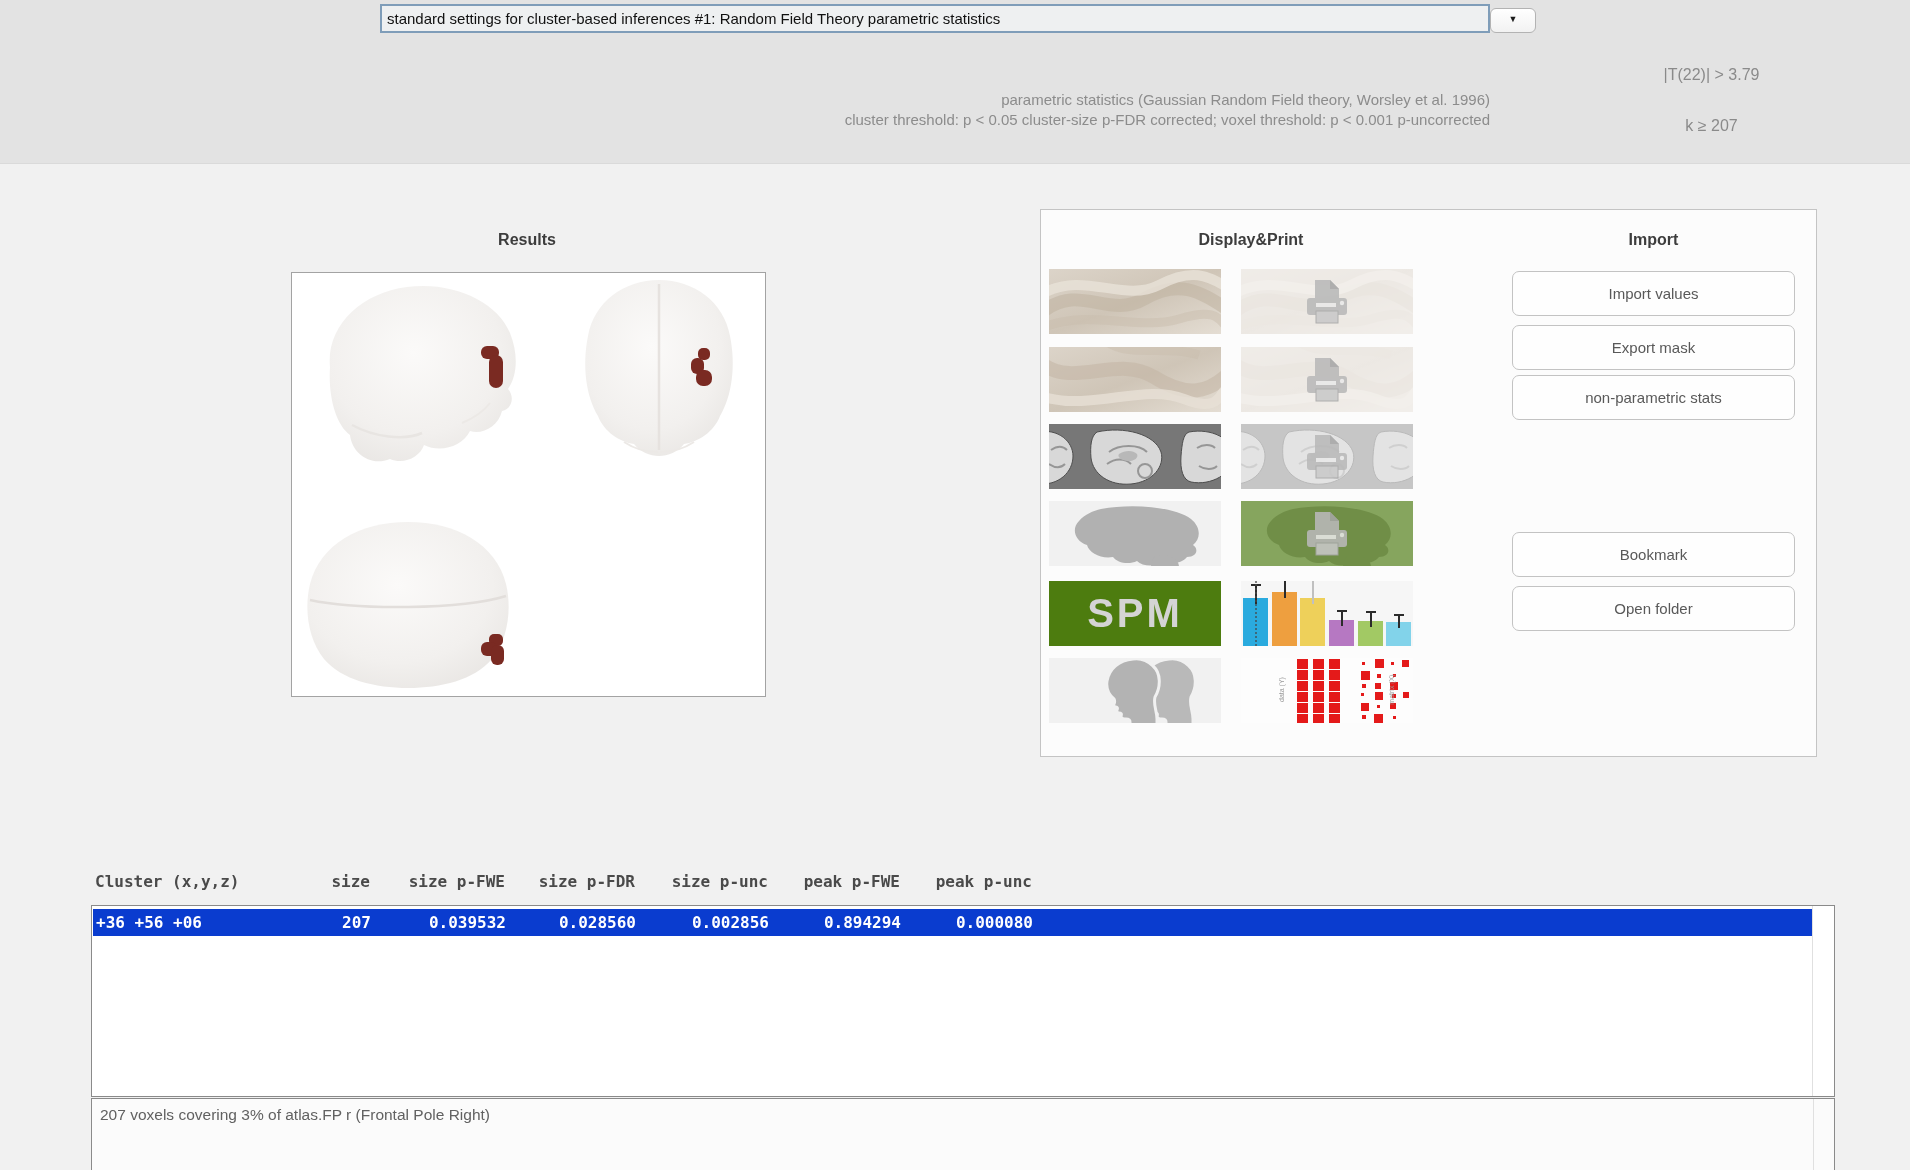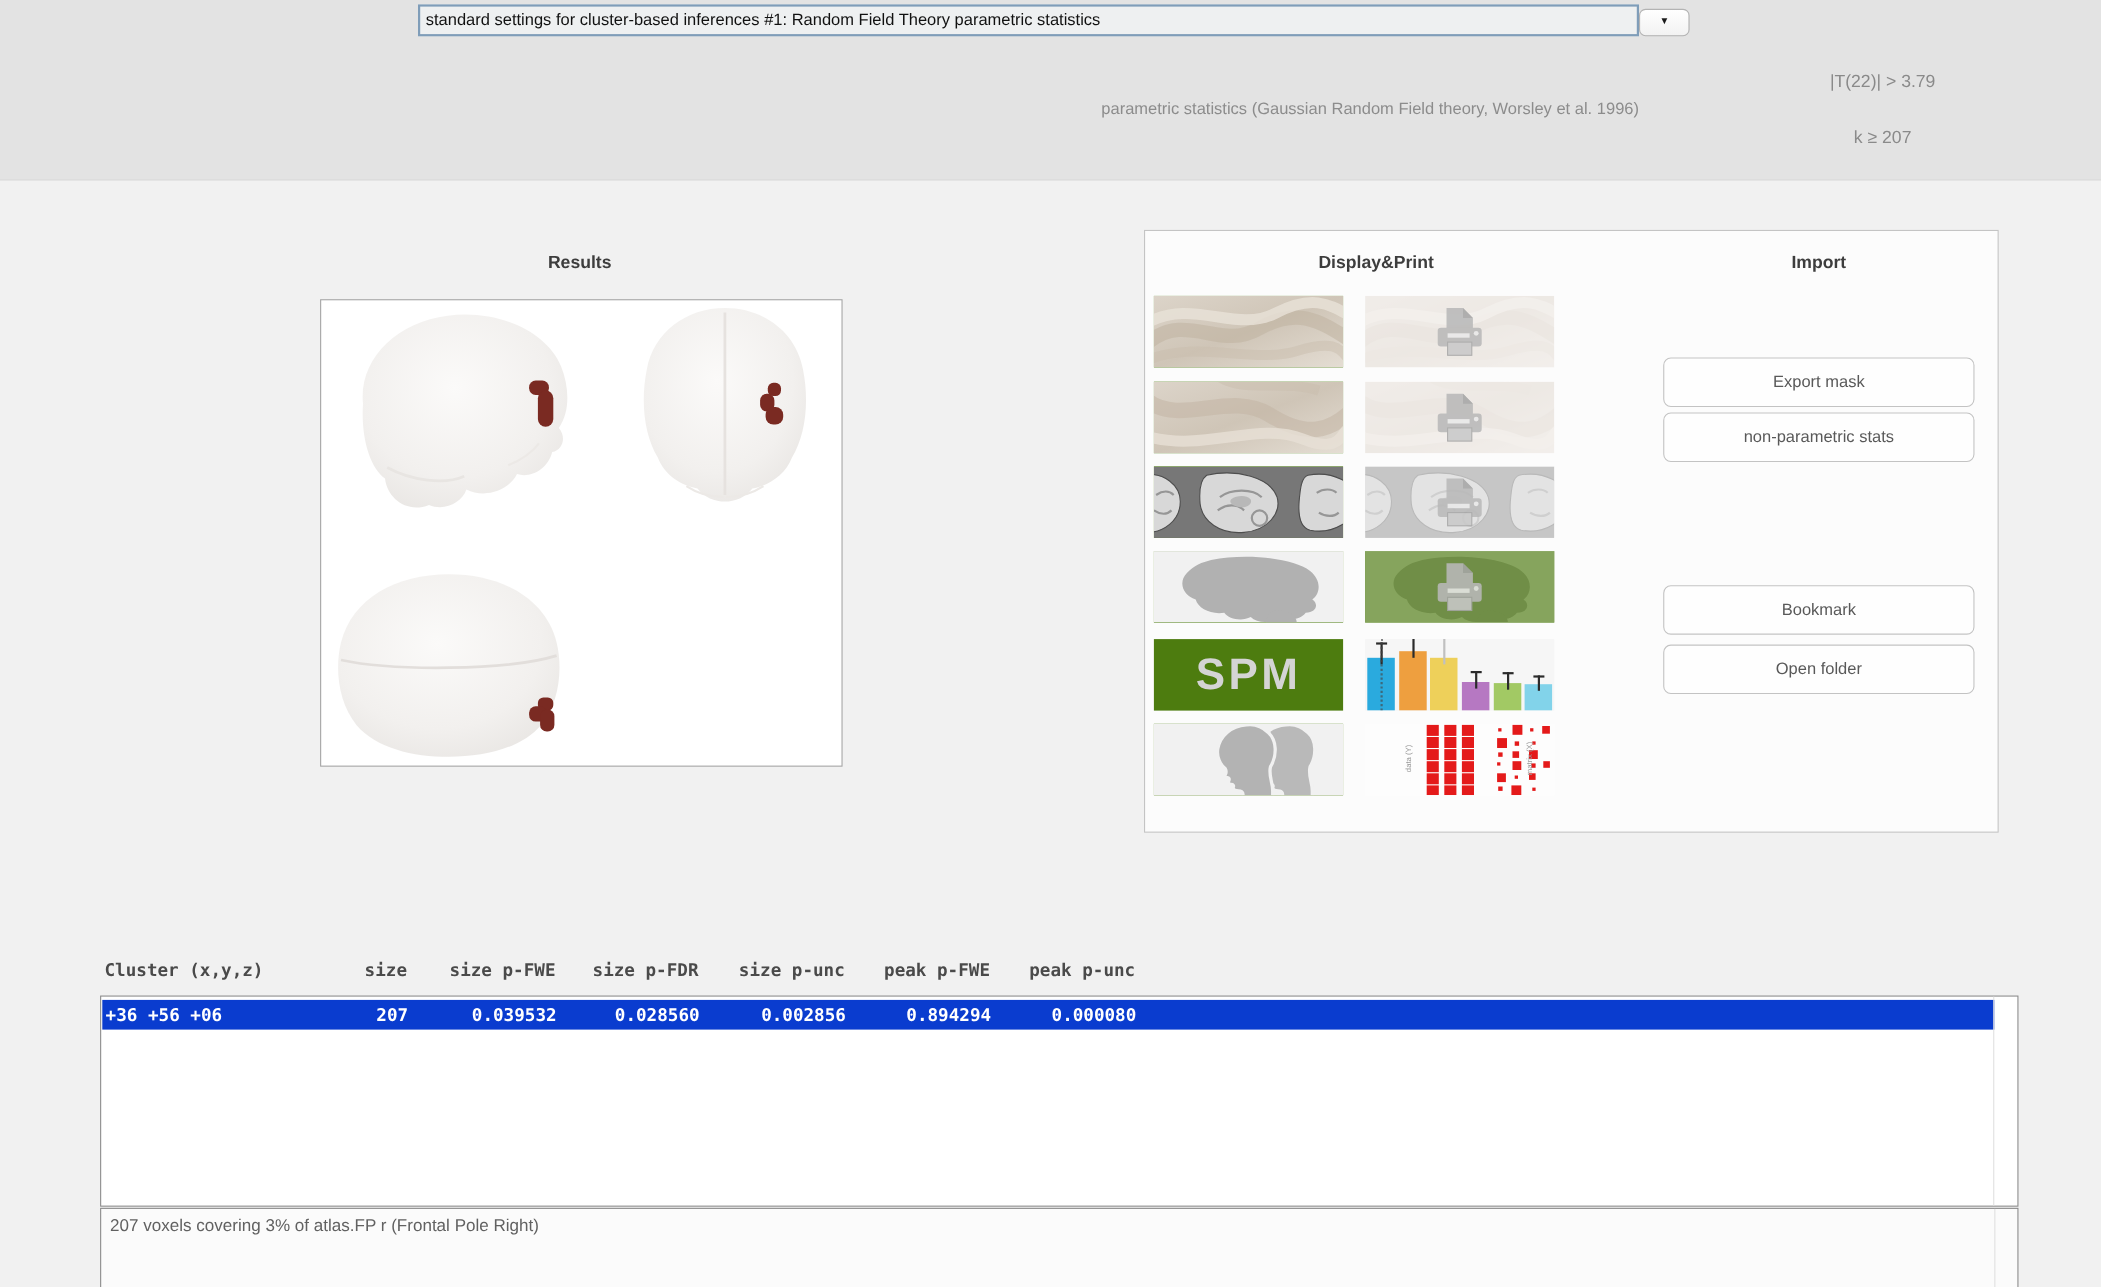--- a/index.html
+++ b/index.html
@@ -182,20 +182,21 @@
 <div class="screen">
 
   <div class="abs topbar"></div>
 
   <div class="abs combo">standard settings for cluster-based inferences #1: Random Field Theory parametric statistics</div>
   <div class="abs combo-arrow">
     <span>▼</span>
   </div>
 
   <div class="abs subline" style="top:66px">parametric statistics (Gaussian Random Field theory, Worsley et al. 1996)</div>
+  <div class="abs subline" style="top:86px">cluster threshold: p &lt; 0.05 cluster-size p-FDR corrected; voxel threshold: p &lt; 0.001 p-uncorrected</div>
 
   <div class="abs stat stat-t">|T(22)| &gt; 3.79</div>
   <div class="abs stat stat-k">k ≥ 207</div>
 
   <div class="abs sec-title" style="left:427px;top:231px;width:200px;">Results</div>
 
   <div class="abs results-panel">
 
     <svg class="abs" style="left:20px;top:2px" width="218" height="196" viewBox="0 0 218 196">
       <path fill="url(#gb)" d="M18,92 C14,52 48,18 95,12 C140,6 185,26 198,58 C206,78 206,100 196,114
@@ -328,20 +329,21 @@
         </svg>
     </div>
     <div class="abs thumb" style="left:200px;top:448px;background:#fdfdfd">
       <svg width="172" height="65" viewBox="0 0 172 65">
           <use href="#t-matrix"></use>
         </svg>
       <div class="mlabel" style="left:18px;top:28px">data (Y)</div>
       <div class="mlabel" style="left:128px;top:28px">matrix (X)</div>
     </div>
 
+    <div class="abs tool-btn" style="top:61px">Import values</div>
     <div class="abs tool-btn" style="top:115px">Export mask</div>
     <div class="abs tool-btn" style="top:165px">non-parametric stats</div>
     <div class="abs tool-btn" style="top:322px">Bookmark</div>
     <div class="abs tool-btn" style="top:376px">Open folder</div>
   </div>
 
   <div class="abs thead mono">
     <span class="th first" style="left:95px">Cluster (x,y,z)</span>
     <span class="th" style="left:220px">size</span>
     <span class="th" style="left:355px">size p-FWE</span>

